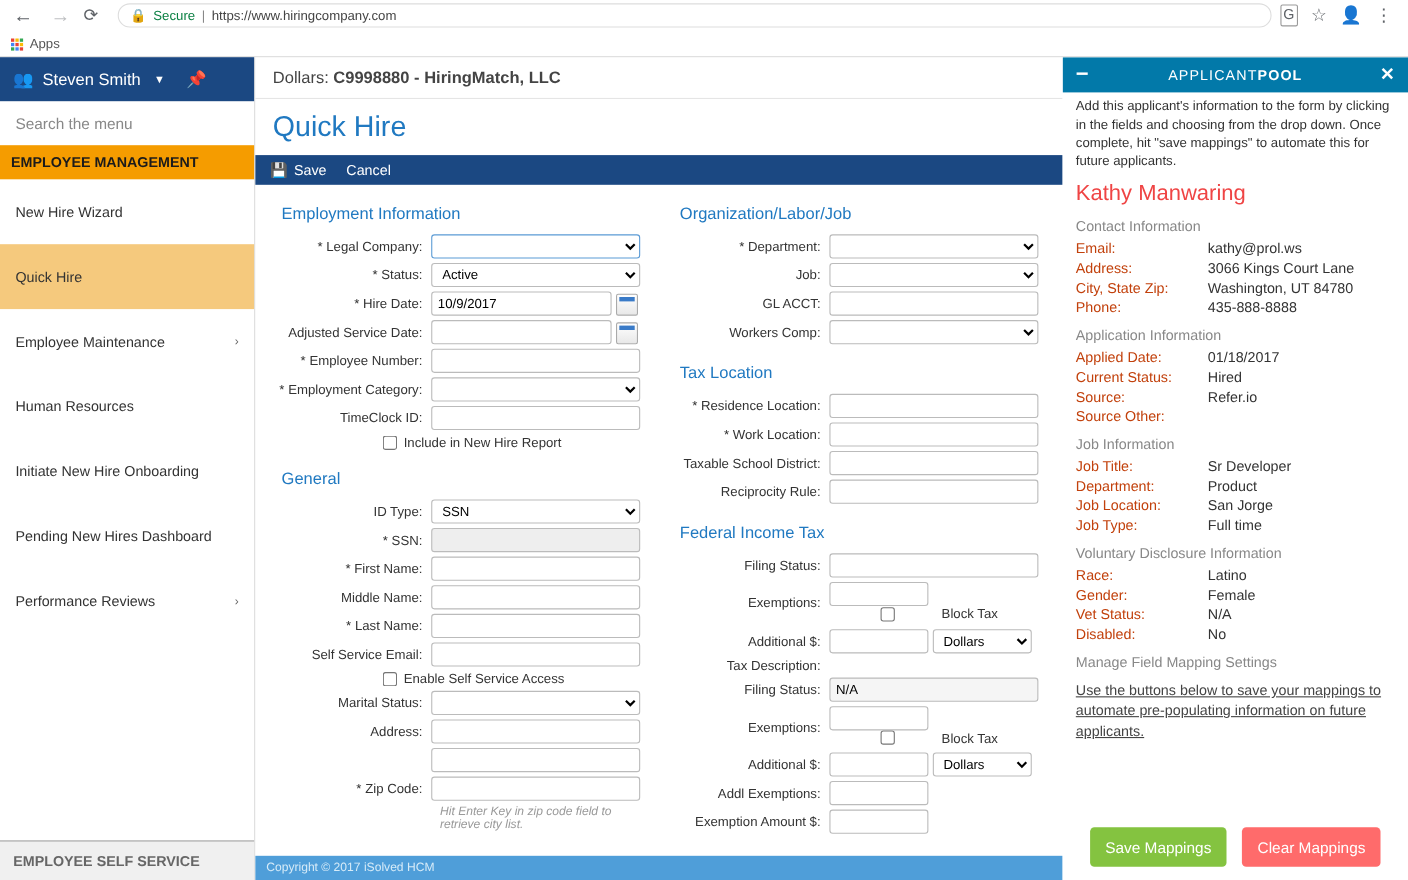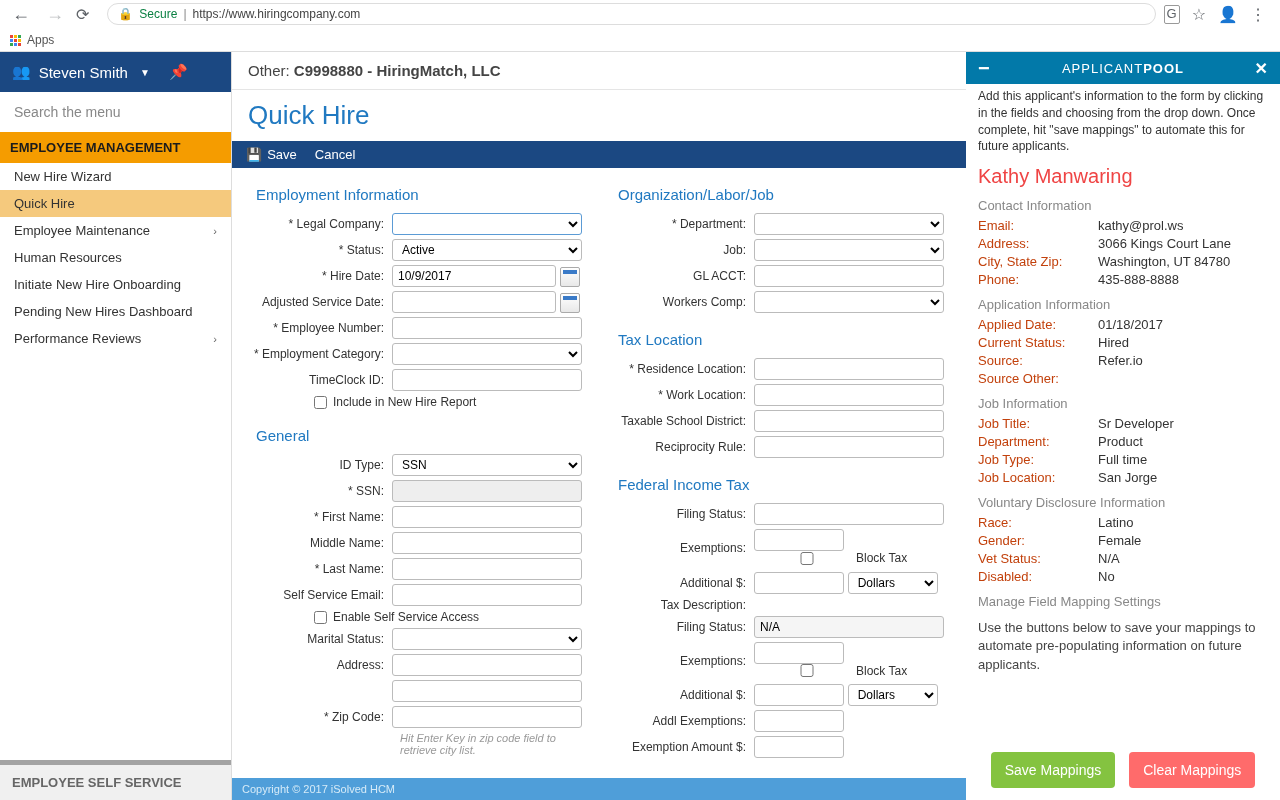--- a/index.html
+++ b/index.html
@@ -20,24 +20,24 @@
 
 
 .app { display: flex; height: 748px; position: relative; }
 .sidebar { width: 232px; background: #fff; display: flex; flex-direction: column; border-right: 1px solid #ddd; }
 .user-bar { background: #1b4882; color: #fff; height: 40px; display: flex; align-items: center; padding: 0 12px; font-size: 15px; gap: 8px; }
 .user-bar .caret { margin-left: 4px; font-size: 10px; }
 .user-bar .pin { margin-left: 12px; }
 .search-menu { padding: 12px 14px; color: #888; font-size: 14px; }
 .section-header { background: #f59c00; color: #1b1b1b; font-weight: bold; padding: 8px 10px; font-size: 13px; }
 .nav-list { list-style: none; }
-.nav-list li { padding: 6px 14px; font-size: 13px; color: #333; cursor: pointer; display: flex; align-items: center; justify-content: space-between; }
+.nav-list li { padding: 22px 14px; font-size: 13px; color: #333; cursor: pointer; display: flex; align-items: center; justify-content: space-between; }
 .nav-list li.active { background: #f5c97d; }
 .nav-list li .chev { color: #666; font-size: 11px; }
-.sidebar-footer { margin-top: auto; background: #f0f0f0; color: #666; padding: 10px 12px; font-size: 13px; font-weight: bold; border-top: 5px solid #a3a3a3; }
+.sidebar-footer { margin-top: auto; background: #f0f0f0; color: #666; padding: 10px 12px; font-size: 13px; font-weight: bold; border-top: 1px solid #a3a3a3; }
 
 .main { flex: 1; display: flex; flex-direction: column; overflow: hidden; position: relative; }
 .client-bar { padding: 10px 16px; font-size: 15px; color: #444; border-bottom: 1px solid #e5e5e5; }
 .client-bar strong { font-weight: 600; }
 .page-title { color: #2079c1; font-size: 26px; font-weight: 400; padding: 10px 16px 10px; }
 .action-bar { background: #1b4882; color: #fff; display: flex; align-items: center; padding: 6px 14px; gap: 18px; font-size: 13px; }
 .action-bar span { cursor: pointer; display: flex; align-items: center; gap: 5px; }
 .save-icon { font-size: 13px; }
 
 .form-body { flex: 1; overflow-y: auto; padding: 14px 10px 40px 10px; display: flex; gap: 10px; }
@@ -46,38 +46,38 @@
 .form-row { display: flex; align-items: center; margin-bottom: 4px; }
 .form-label { width: 150px; text-align: right; padding-right: 8px; font-size: 12px; color: #333; flex-shrink: 0; }
 .form-input { flex: 1; }
 .form-input input[type="text"], .form-input select { width: 190px; height: 22px; border: 1px solid #bbb; border-radius: 3px; padding: 1px 5px; font-size: 12px; background: #fff; }
 .form-input select { background: #fff; }
 .form-input input[disabled] { background: #eee; }
 .form-input.short input, .form-input.short select { width: 90px; }
 .inline-check { display: inline-flex; align-items: center; gap: 4px; margin-left: 8px; font-size: 12px; color: #333; }
 .cal-btn { display: inline-block; width: 20px; height: 20px; vertical-align: middle; margin-left: 4px; background: linear-gradient(#fff,#e8e8e8); border: 1px solid #aaa; border-radius: 2px; position: relative; }
 .cal-btn::before { content:""; position:absolute; top:2px; left:2px; right:2px; height:4px; background:#3a7bc8; }
-.checkbox-row { margin-left: 72px; display: flex; align-items: center; gap: 6px; font-size: 12px; color: #333; margin-bottom: 4px; }
+.checkbox-row { margin-left: 106px; display: flex; align-items: center; gap: 6px; font-size: 12px; color: #333; margin-bottom: 4px; }
 .helper-text { font-size: 11px; color: #999; font-style: italic; margin-left: 158px; }
 
 
 .right-panel { width: 314px; background: #fff; display: flex; flex-direction: column; font-size: 12px; overflow: hidden; }
 .panel-header { background: #0279a9; color: #fff; height: 32px; display: flex; align-items: center; padding: 0 12px; position: relative; }
 .panel-header .minus { font-size: 20px; font-weight: bold; margin-right: auto; }
 .panel-header .title { position:absolute; left:0; right:0; text-align:center; letter-spacing: 1px; font-size: 13px; }
 .panel-header .title b { font-weight: 700; }
 .panel-header .close { font-size: 16px; font-weight: bold; margin-left: auto; z-index:1; }
 .panel-body { padding: 4px 12px; overflow-y: auto; flex: 1; }
 .panel-intro { font-size: 12px; color: #333; line-height: 1.4; margin-bottom: 10px; }
 .applicant-name { font-size: 20px; color: #ef4444; margin-bottom: 8px; }
 .info-section-title { color: #888; font-size: 13px; margin: 10px 0 5px; }
 .info-row { display: flex; margin-bottom: 3px; font-size: 13px; }
 .info-row .k { width: 120px; color: #c2410c; }
 .info-row .v { color: #333; }
-.panel-footer-text { font-size: 13px; color: #444; margin-top: 10px; line-height: 1.4; }
+.panel-footer-text { font-size: 13px; color: #444; margin-top: 10px; line-height: 1.4; text-decoration: underline; }
 .panel-buttons { display: flex; gap: 14px; padding: 12px 20px; justify-content: center; }
 .btn { padding: 10px 14px; border: none; border-radius: 4px; color: #fff; font-size: 14px; cursor: pointer; }
 .btn.save { background: #84c340; }
 .btn.clear { background: #ff6b6b; }
 
 .copyright { position: absolute; bottom: 0; left: 0; right: 0; background: #4f9ed9; color: #d6ebf8; font-size: 11px; padding: 5px 10px; }
 </style>
 </head>
 <body>
 
@@ -149,21 +149,21 @@
         <li>
           <span>Performance Reviews</span>
           <span class="chev">›</span>
         </li>
       </ul>
     <div class="sidebar-footer">EMPLOYEE SELF SERVICE</div>
   </div>
 
   <div class="main">
     <div class="client-bar">
-      <span>Other: </span><strong>C9998880 - HiringMatch, LLC</strong>
+      <span>Dollars: </span><strong>C9998880 - HiringMatch, LLC</strong>
     </div>
     <div class="page-title">Quick Hire</div>
     <div class="action-bar">
       <span>
           <span class="save-icon">💾</span>
           <span>Save</span>
         </span>
       <span>Cancel</span>
     </div>
 
@@ -387,26 +387,26 @@
       <div class="info-section-title">Job Information</div>
       <div class="info-row">
           <span class="k">Job Title:</span>
           <span class="v">Sr Developer</span>
         </div>
       <div class="info-row">
           <span class="k">Department:</span>
           <span class="v">Product</span>
         </div>
       <div class="info-row">
+          <span class="k">Job Location:</span>
+          <span class="v">San Jorge</span>
+        </div>
+      <div class="info-row">
           <span class="k">Job Type:</span>
           <span class="v">Full time</span>
-        </div>
-      <div class="info-row">
-          <span class="k">Job Location:</span>
-          <span class="v">San Jorge</span>
         </div>
 
       <div class="info-section-title">Voluntary Disclosure Information</div>
       <div class="info-row">
           <span class="k">Race:</span>
           <span class="v">Latino</span>
         </div>
       <div class="info-row">
           <span class="k">Gender:</span>
           <span class="v">Female</span>

